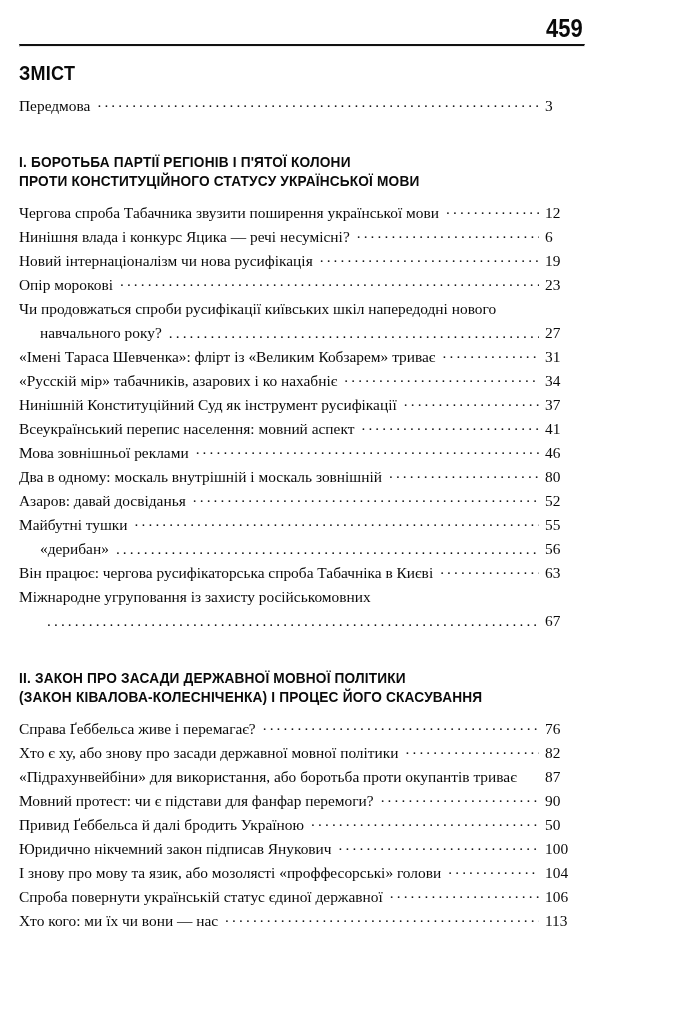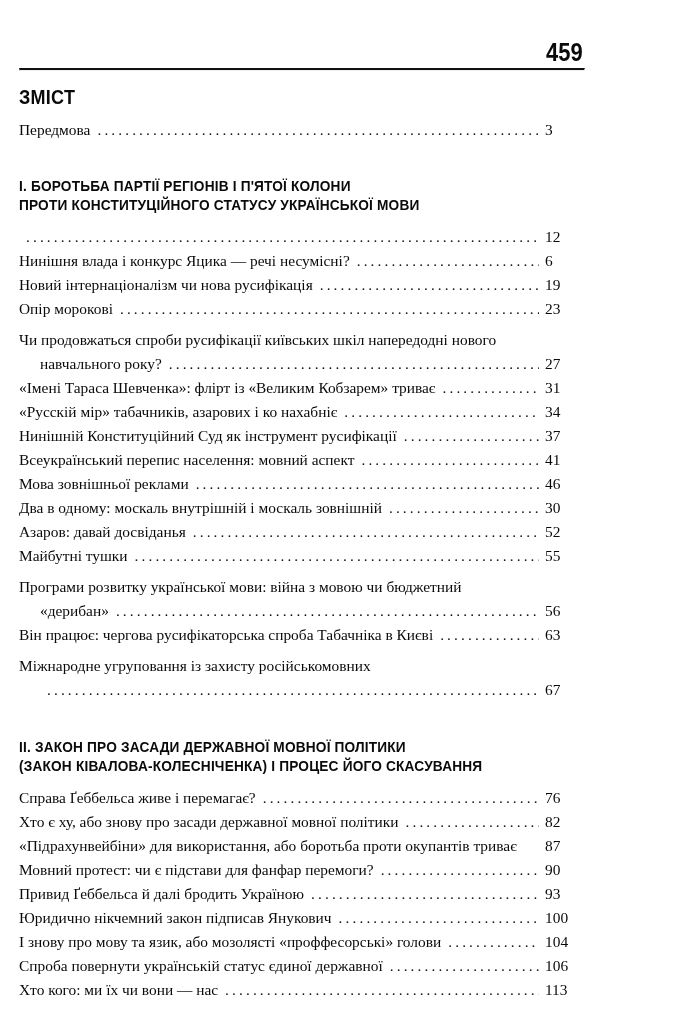--- a/index.html
+++ b/index.html
@@ -18,25 +18,24 @@
 
   .page {
     position: absolute;
     left: 19px;
     top: 0;
     width: 564px;
   }
 
   
   .folio-row {
-    height: 52px;
+    height: 44px;
     display: flex;
     align-items: flex-end;
     justify-content: flex-end;
-    margin-top: 16px;
   }
   .folio {
     font-family: "Liberation Sans Narrow", "Liberation Sans", sans-serif;
     font-weight: bold;
     font-size: 25px;
     letter-spacing: 0px;
     line-height: 1;
     transform: scaleX(0.88);
     transform-origin: right bottom;
     padding-bottom: 3px;
@@ -80,21 +79,21 @@
   }
   .entry {
     position: relative;
     font-size: 15.4px;
     line-height: 24px;
     padding-right: 0;
   }
 
   .row {
     display: flex;
-    align-items: center;
+    align-items: flex-start;
     width: 100%;
   }
   .row .label {
     white-space: nowrap;
     flex: 0 0 auto;
   }
   .row .leader {
     flex: 1 1 auto;
     overflow: hidden;
     white-space: nowrap;
@@ -112,21 +111,20 @@
   .row .pageno {
     flex: 0 0 auto;
     width: 38px;
     text-align: left;
     font-size: 15.4px;
   }
 
   
   .entry .line1 {
     display: block;
-    margin-top: 7px;
   }
   .entry .line2 {
     display: flex;
     align-items: flex-start;
     width: 100%;
     padding-left: 21px;
     box-sizing: border-box;
   }
   .entry .line2 .label { white-space: nowrap; flex: 0 0 auto; }
   .entry .line2 .leader {
@@ -167,20 +165,21 @@
       </div>
     </div>
   </div>
 
   <div id="sections">
       <div class="section-head sec1-head">I. БОРОТЬБА ПАРТІЇ РЕГІОНІВ І П'ЯТОЇ КОЛОНИ
 ПРОТИ КОНСТИТУЦІЙНОГО СТАТУСУ УКРАЇНСЬКОЇ МОВИ</div>
       <div class="entries">
         <div class="entry">
           <div class="row">
+            <span class="label">Чергова спроба Табачника звузити поширення української мови</span>
             <span class="leader"></span>
             <span class="pageno">12</span>
           </div>
         </div>
         <div class="entry">
           <div class="row">
             <span class="label">Нинішня влада і конкурс Яцика — речі несумісні?</span>
             <span class="leader"></span>
             <span class="pageno">6</span>
           </div>
@@ -239,39 +238,38 @@
           <div class="row">
             <span class="label">Мова зовнішньої реклами</span>
             <span class="leader"></span>
             <span class="pageno">46</span>
           </div>
         </div>
         <div class="entry">
           <div class="row">
             <span class="label">Два в одному: москаль внутрішній і москаль зовнішній</span>
             <span class="leader"></span>
-            <span class="pageno">30</span>
+            <span class="pageno">80</span>
           </div>
         </div>
         <div class="entry">
           <div class="row">
             <span class="label">Азаров: давай досвіданья</span>
             <span class="leader"></span>
             <span class="pageno">52</span>
           </div>
         </div>
         <div class="entry">
           <div class="row">
             <span class="label">Майбутні тушки</span>
             <span class="leader"></span>
             <span class="pageno">55</span>
           </div>
         </div>
         <div class="entry">
-          <div class="line1">Програми розвитку української мови: війна з мовою чи бюджетний</div>
           <div class="line2">
             <span class="label">«дерибан»</span>
             <span class="leader"></span>
             <span class="pageno">56</span>
           </div>
         </div>
         <div class="entry">
           <div class="row">
             <span class="label">Він працює: чергова русифікаторська спроба Табачніка в Києві</span>
             <span class="leader"></span>
@@ -314,21 +312,21 @@
           <div class="row">
             <span class="label">Мовний протест: чи є підстави для фанфар перемоги?</span>
             <span class="leader"></span>
             <span class="pageno">90</span>
           </div>
         </div>
         <div class="entry">
           <div class="row">
             <span class="label">Привид Ґеббельса й далі бродить Україною</span>
             <span class="leader"></span>
-            <span class="pageno">93</span>
+            <span class="pageno">50</span>
           </div>
         </div>
         <div class="entry">
           <div class="row">
             <span class="label">Юридично нікчемний закон підписав Янукович</span>
             <span class="leader"></span>
             <span class="pageno">100</span>
           </div>
         </div>
         <div class="entry">

